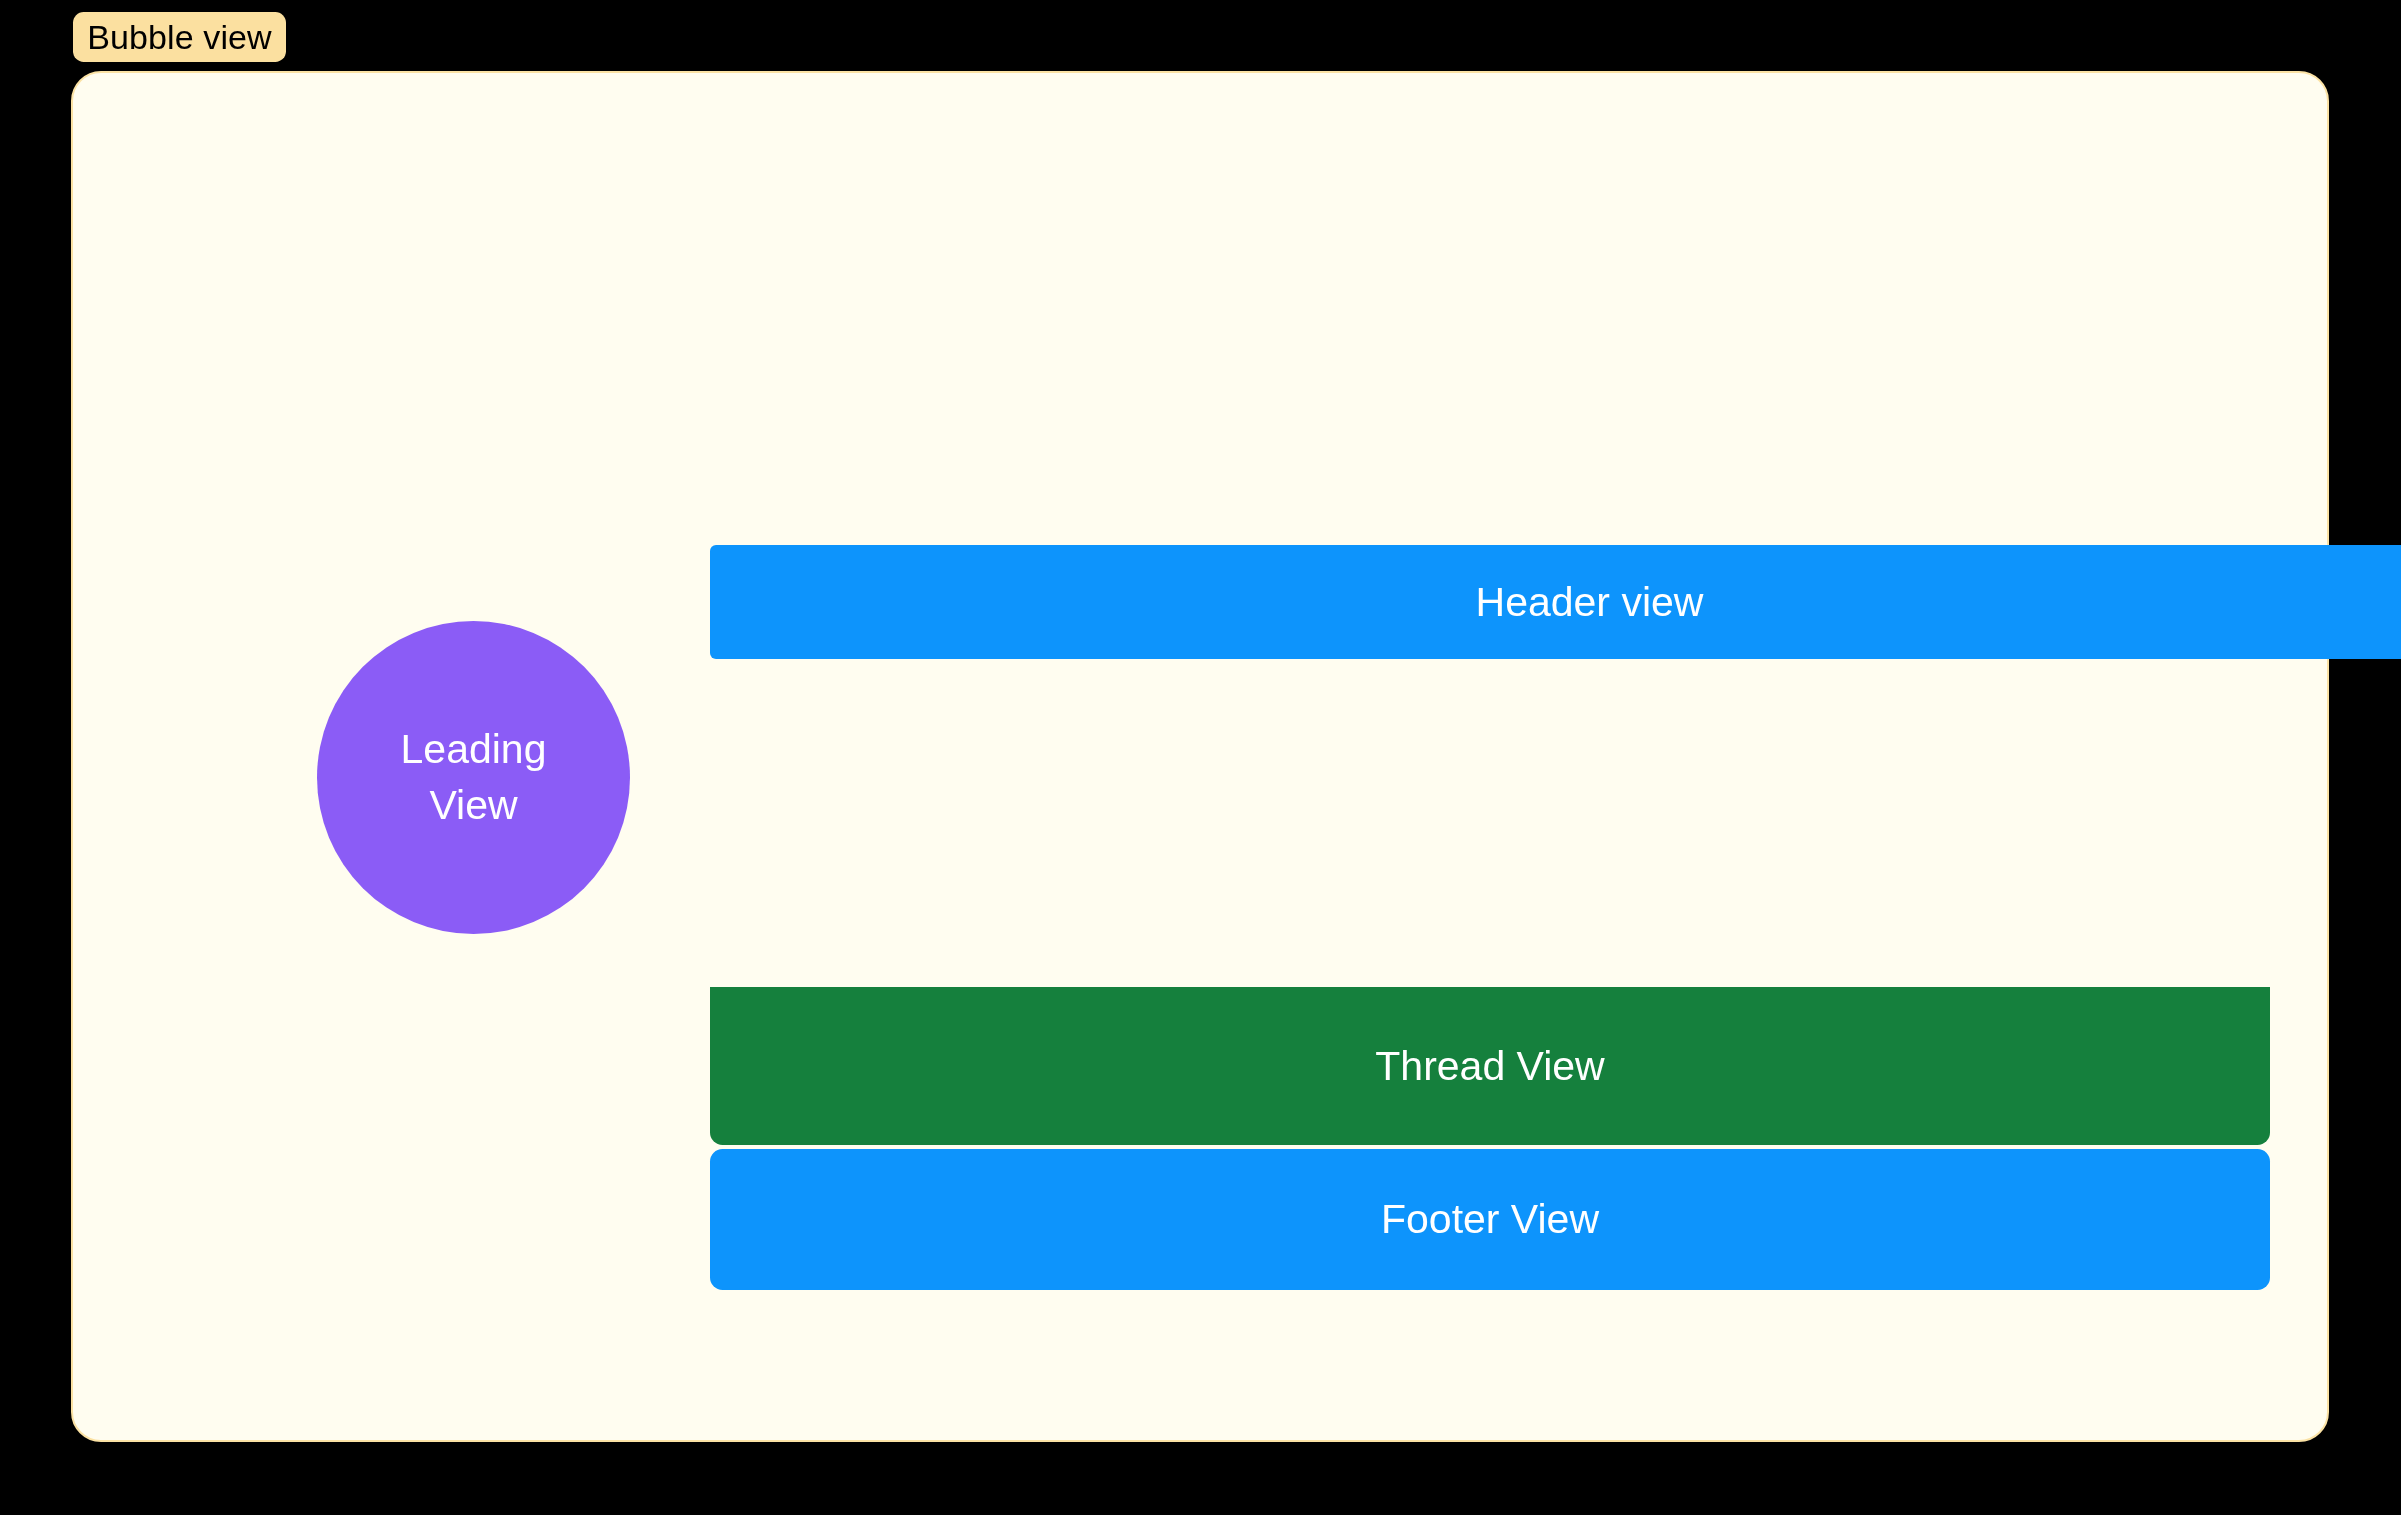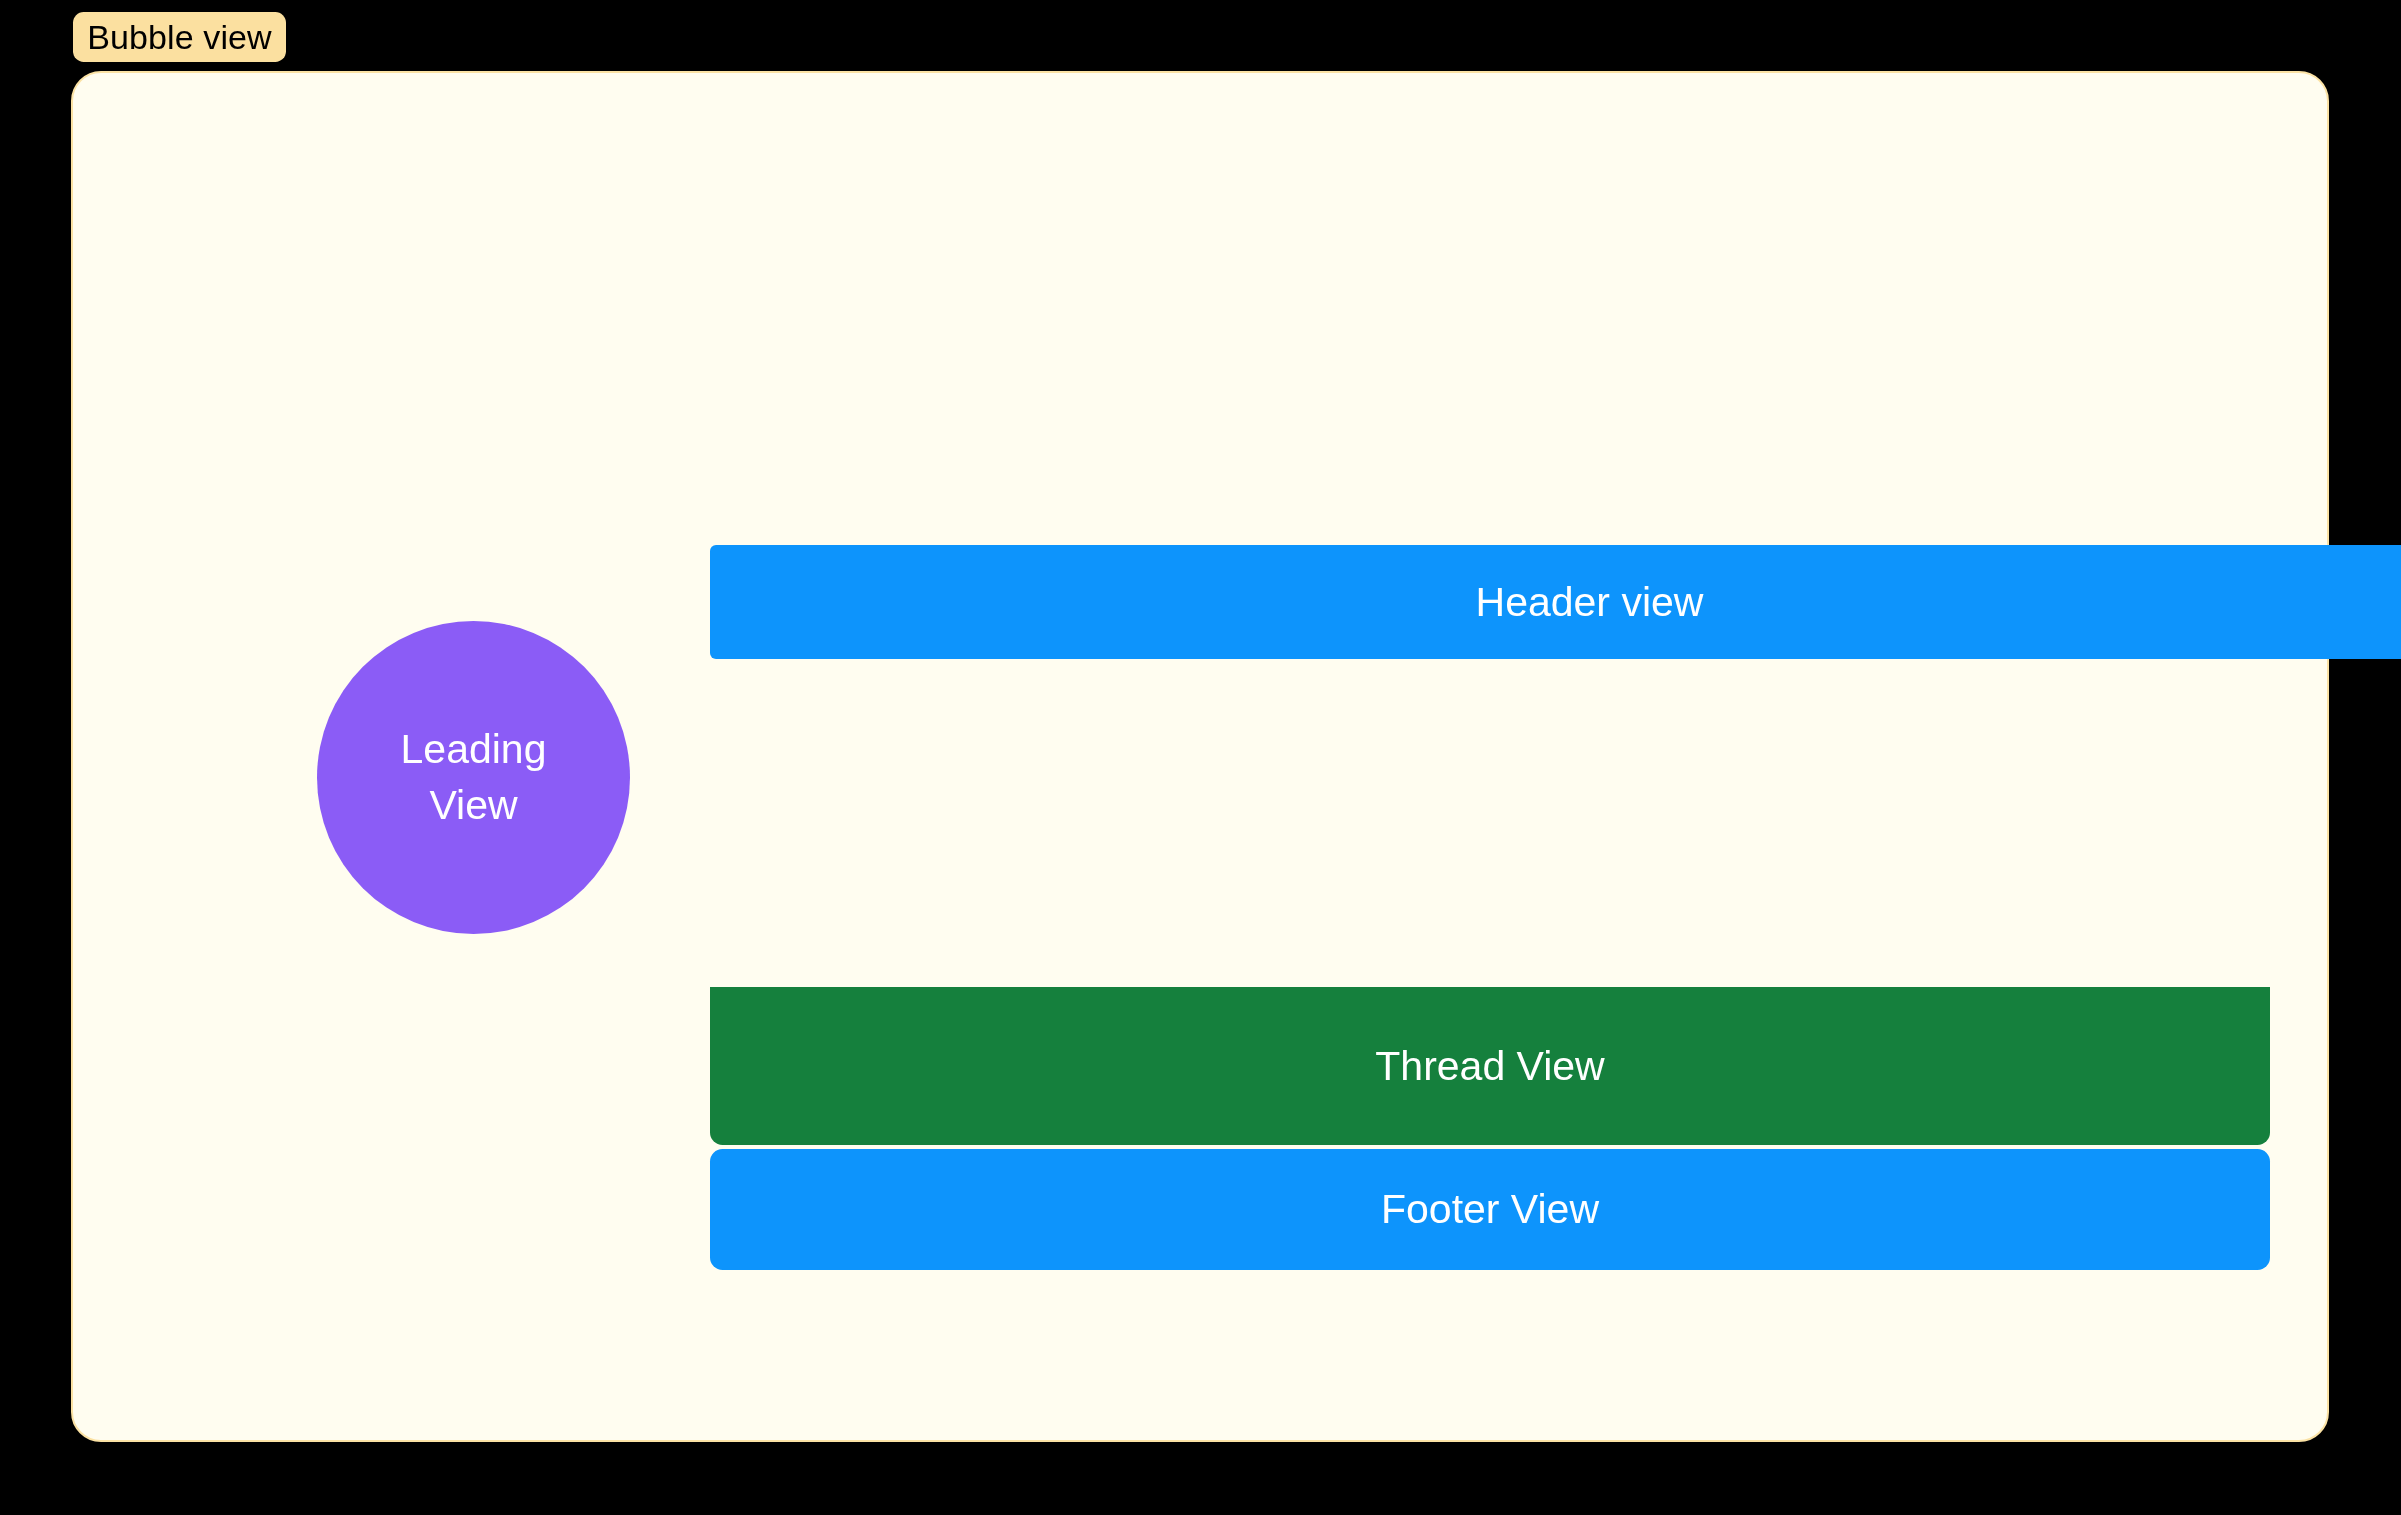--- a/index.html
+++ b/index.html
@@ -121,21 +121,21 @@
     width: 1560px;
     height: 158px;
     background: #15803d;
     border-radius: 0 0 12.5px 12.5px;
   }
 
   .bar--footer {
     left: 637px;
     top: 1076px;
     width: 1560px;
-    height: 121px;
+    height: 141px;
     background: #0D94FC;
     border-radius: 12.5px;
   }
 </style>
 </head>
 <body>
 
 <div id="stage">
 
   <div class="badge">

